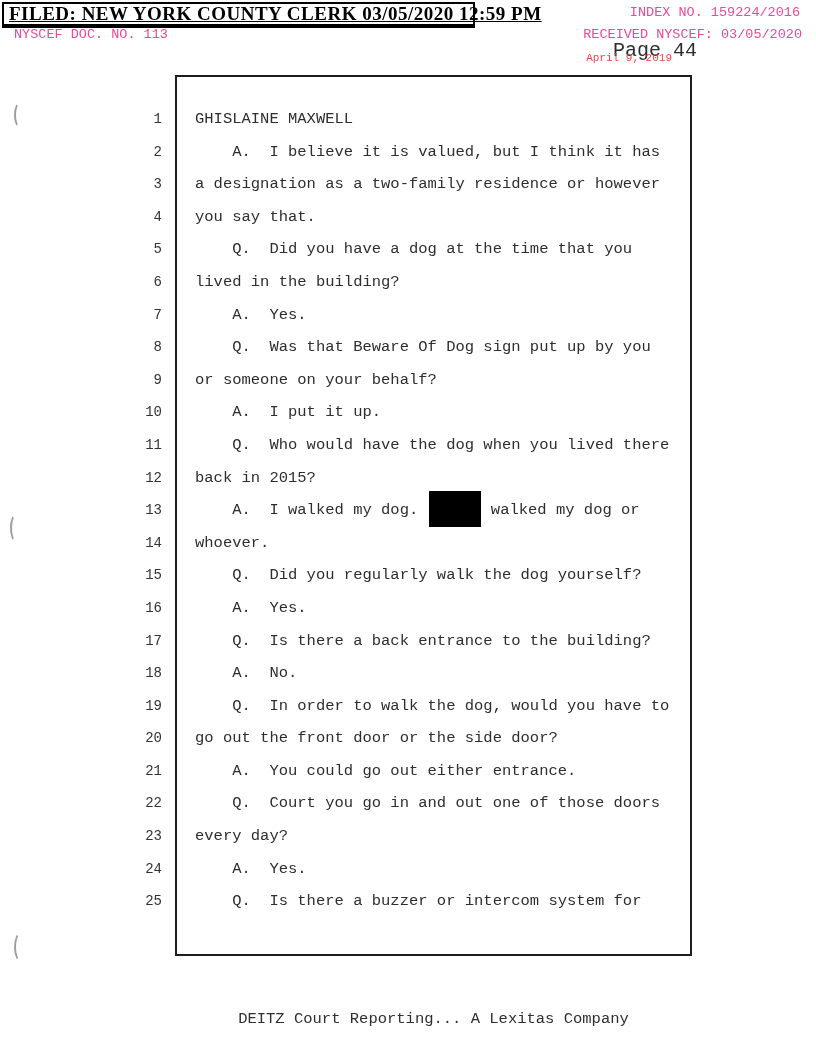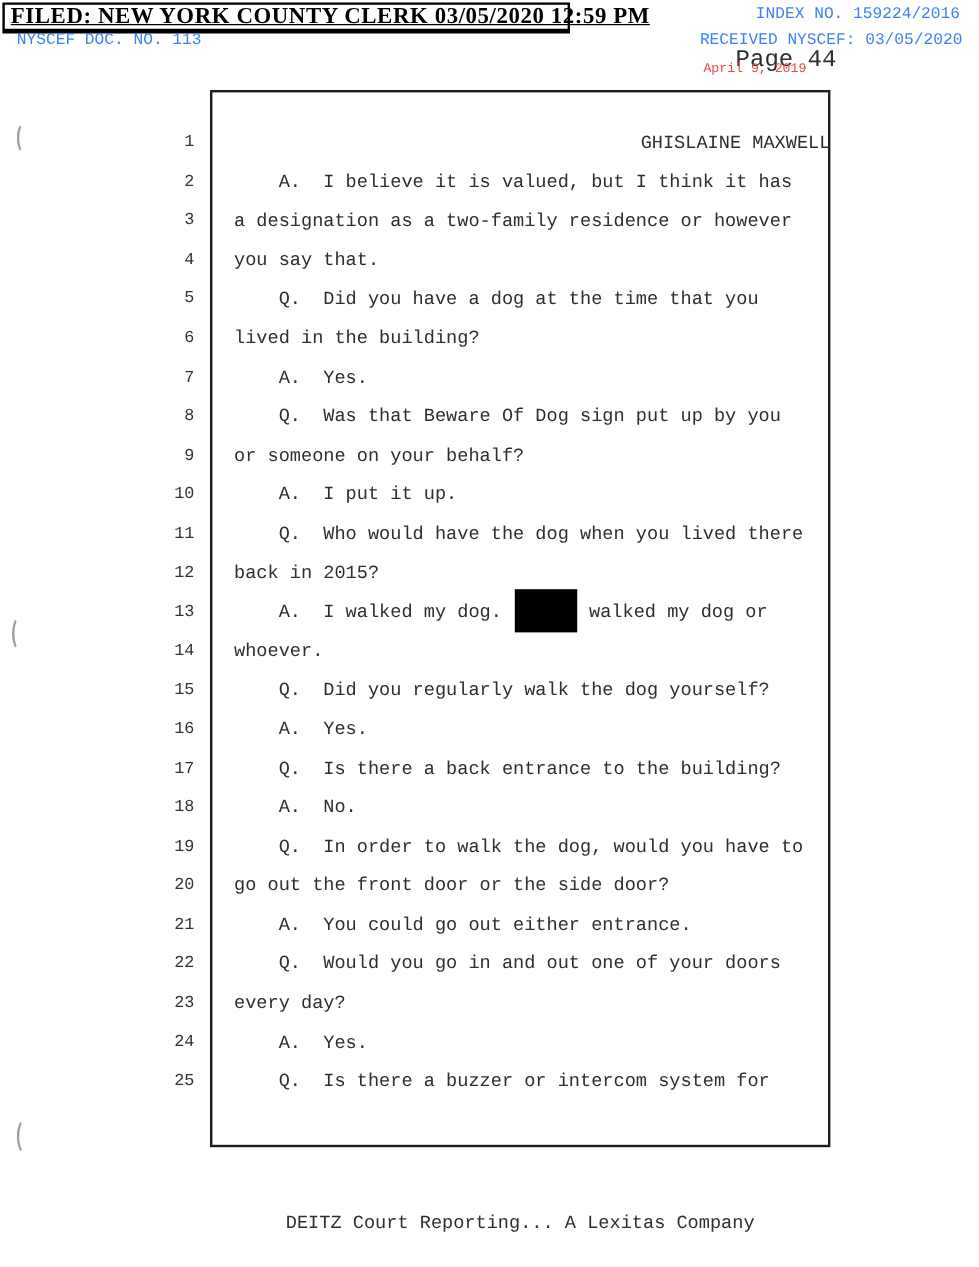--- a/index.html
+++ b/index.html
@@ -18,38 +18,38 @@
     position:absolute; left:2px; top:2px; width:473px; height:26px;
     border:2px solid #000; border-bottom-width:4px;
     display:flex; align-items:center; padding-left:5px;
     background:#fff;
   }
   .filed-banner span {
     font-family:"Liberation Serif","DejaVu Serif",serif;
     font-weight:bold; font-size:19px; letter-spacing:0.5px;
     text-decoration:underline; color:#000; white-space:nowrap;
   }
-  .hdr-mono { position:absolute; font-size:13.5px; color:#3b82f6; white-space:pre; }
+  .hdr-mono { position:absolute; font-size:13.5px; color:#ec4899; white-space:pre; }
   #index-no { top:5px; right:16px; }
   #received { top:27px; right:14px; }
   #doc-no   { top:27px; left:14px; }
   #page-label { position:absolute; top:39px; right:119px; font-size:20px; color:#2e2e2e; }
   #date-label { position:absolute; top:52px; right:144px; font-size:11px; color:#ef4444; }
 
   
   .transcript-wrap { position:absolute; left:120px; top:75px; width:572px; height:881px; }
   .transcript-border {
     position:absolute; left:55px; top:0; right:0; bottom:0;
     border:2px solid #1d1d1d; background:transparent;
   }
   .lines { position:absolute; left:0; top:28px; width:100%; }
   .line-row { display:flex; height:32.6px; line-height:32.6px; font-size:15.5px; }
   .line-num { width:42px; text-align:right; font-size:14px; color:#333; flex:0 0 auto; }
   .line-text { margin-left:33px; white-space:pre; color:#2e2e2e; flex:1 1 auto; }
-  .line-text.center { text-align:right; }
+  .line-text.center { text-align:left; }
   .redaction {
     display:inline-block; width:52px; height:36px; background:#000;
     vertical-align:top; position:relative; top:-3px; margin:0 1px;
   }
 
   
   .footer {
     position:absolute; left:175px; width:517px; top:973px;
     text-align:center; font-size:15.5px; line-height:18.5px; color:#2e2e2e;
     white-space:pre;
@@ -161,21 +161,21 @@
         <div class="line-row">
           <span class="line-num">20</span>
           <span class="line-text">go out the front door or the side door?</span>
         </div>
         <div class="line-row">
           <span class="line-num">21</span>
           <span class="line-text">    A.  You could go out either entrance.</span>
         </div>
         <div class="line-row">
           <span class="line-num">22</span>
-          <span class="line-text">    Q.  Would you go in and out one of your doors</span>
+          <span class="line-text">    Q.  Court you go in and out one of those doors</span>
         </div>
         <div class="line-row">
           <span class="line-num">23</span>
           <span class="line-text">every day?</span>
         </div>
         <div class="line-row">
           <span class="line-num">24</span>
           <span class="line-text">    A.  Yes.</span>
         </div>
         <div class="line-row">

